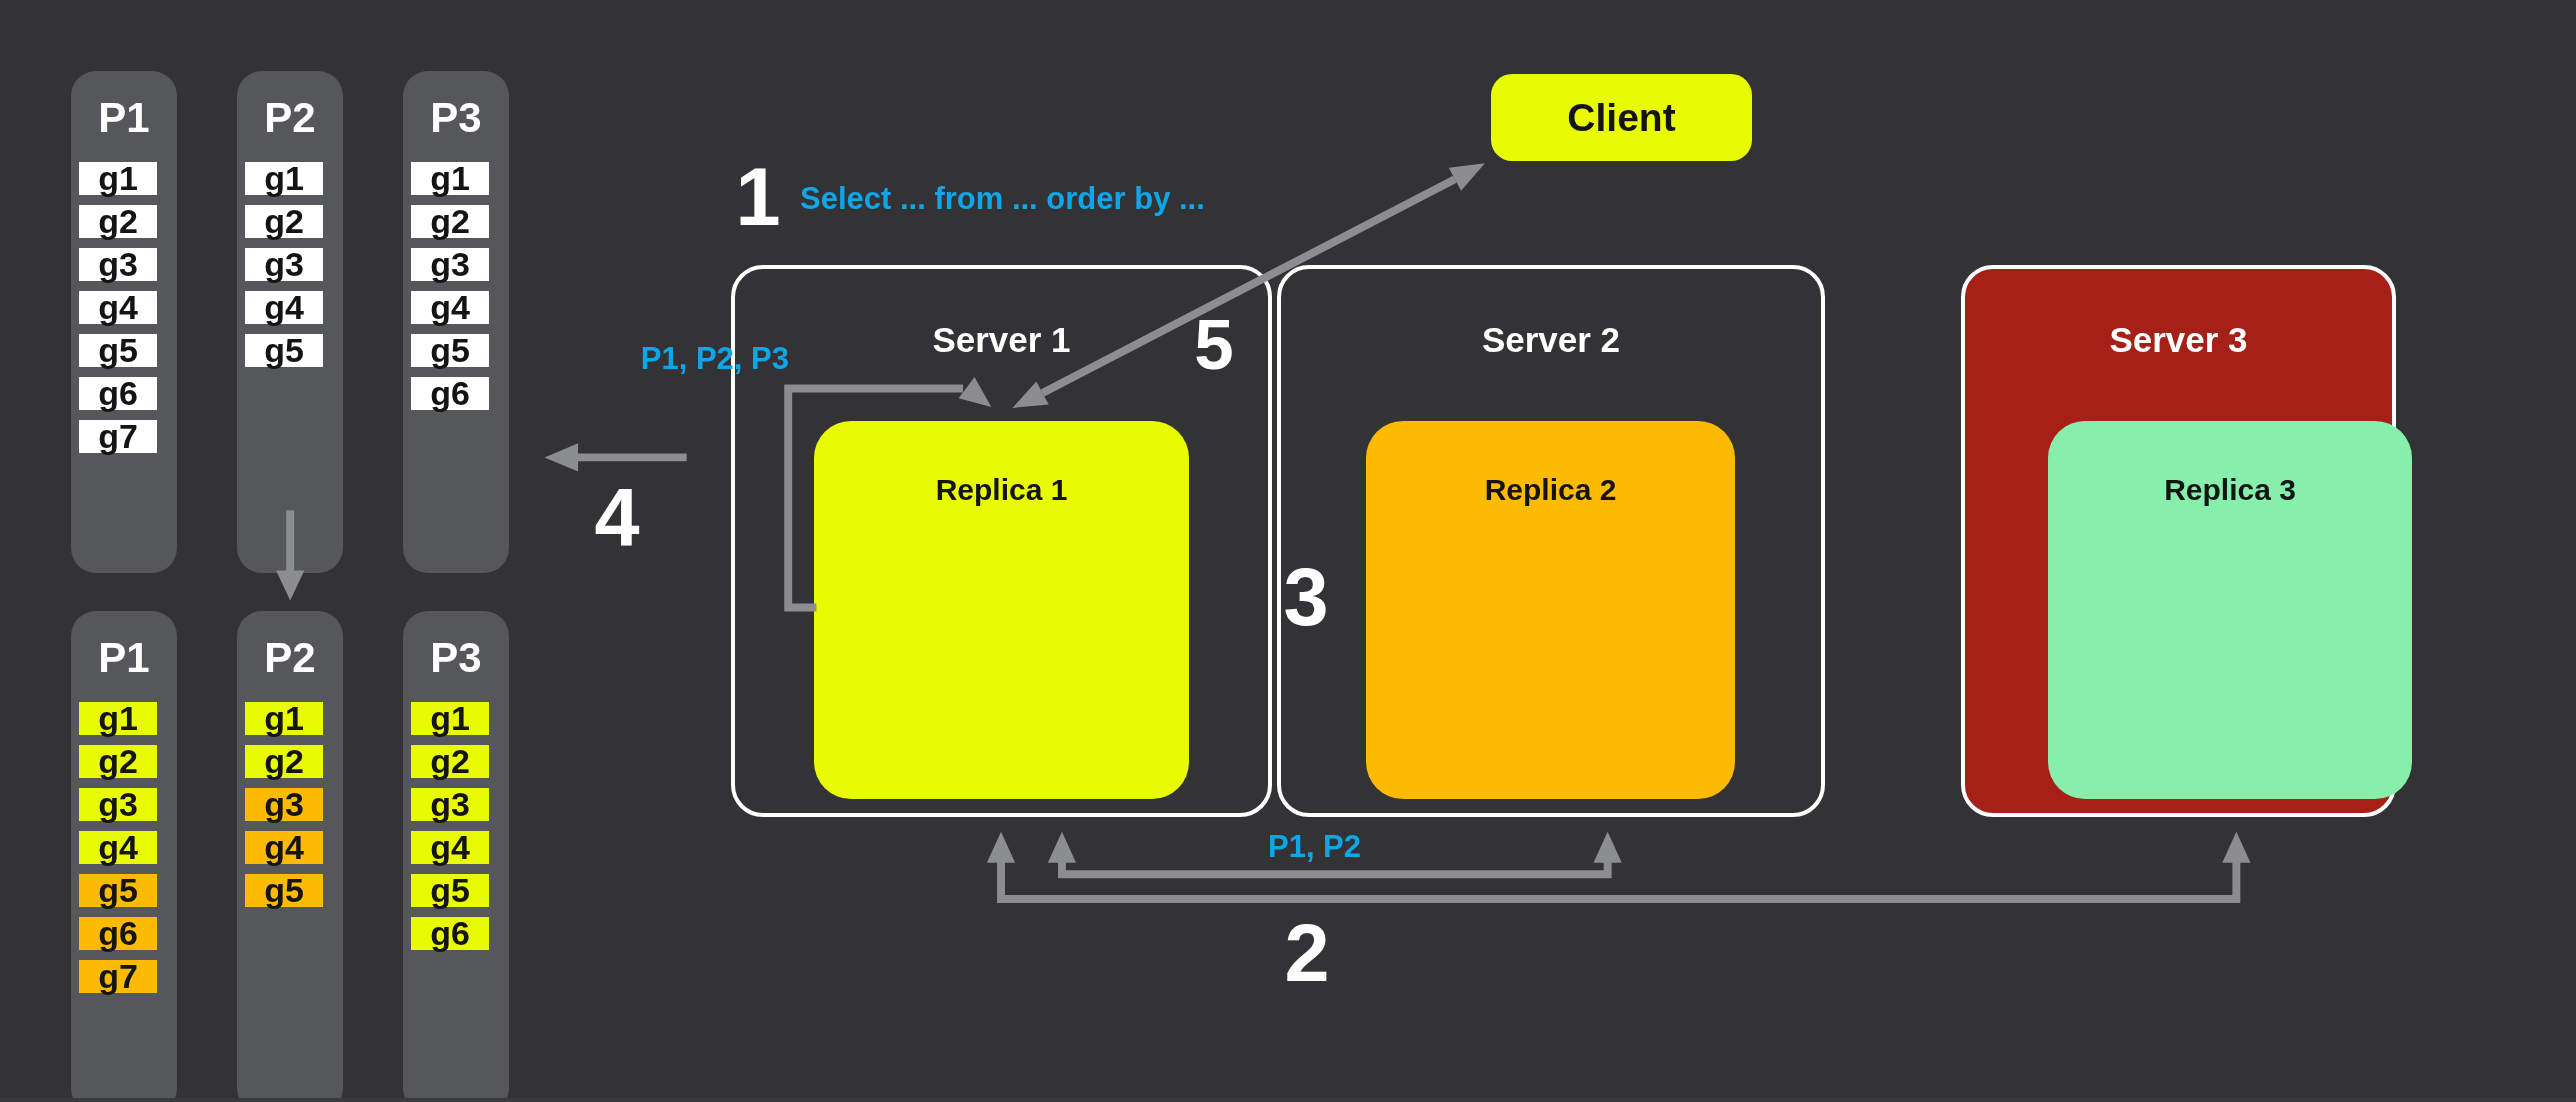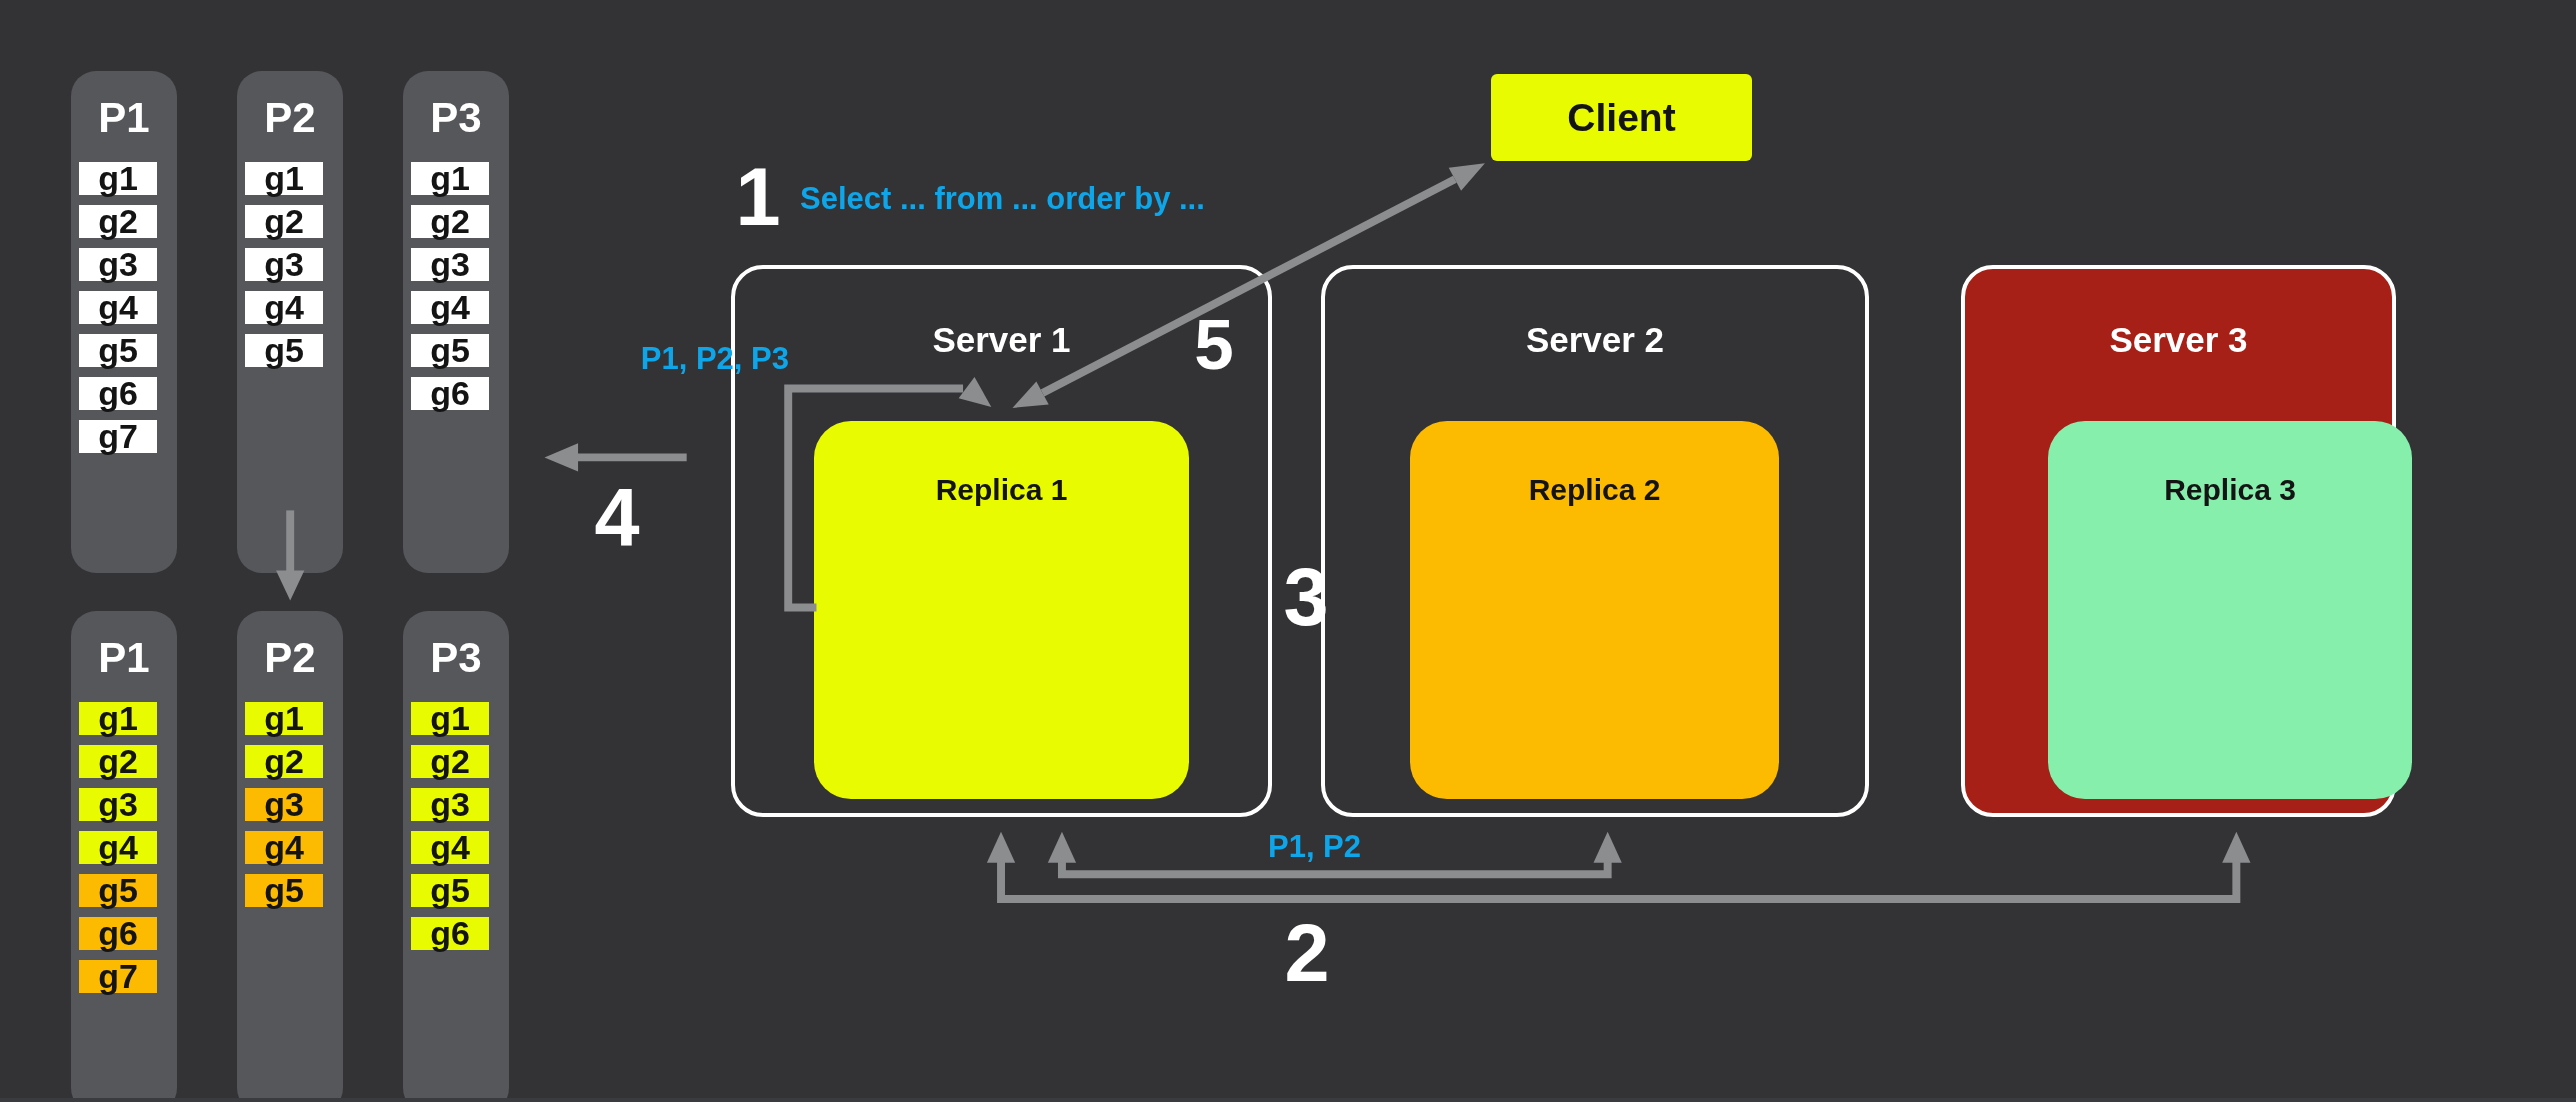--- a/index.html
+++ b/index.html
@@ -13,21 +13,21 @@
     justify-content:center;font-size:34px;font-weight:700;color:#141414;}
 
   .server{position:absolute;top:265px;height:552px;border:4.4px solid #ffffff;border-radius:32px;
     box-sizing:border-box;}
   .server-title{position:absolute;top:51px;left:0;width:100%;text-align:center;
     font-size:35px;font-weight:700;color:#ffffff;}
   .replica{position:absolute;top:152px;height:378px;border-radius:37px;}
   .replica-label{position:absolute;top:52px;left:0;width:100%;text-align:center;
     font-size:30px;font-weight:700;color:#141414;}
 
-  .client-box{position:absolute;left:1491px;top:74px;width:261px;height:87px;border-radius:6px;
+  .client-box{position:absolute;left:1491px;top:74px;width:261px;height:87px;border-radius:21px;
     display:flex;align-items:center;justify-content:center;
     font-size:39px;font-weight:700;color:#141414;}
 
   .step-num{position:absolute;color:#ffffff;font-weight:700;font-size:81px;line-height:1;
     text-align:center;width:80px;}
   .anno{position:absolute;color:#0ea5e9;font-weight:700;font-size:31px;line-height:1;}
 
   .overlay{position:absolute;left:0;top:0;}
   .bottom-edge{position:absolute;left:0;top:1098px;width:2576px;height:4.4px;background:#3a3b3e;}
 </style>
@@ -94,21 +94,21 @@
         <div class="gbox" style="top: 306px; background: rgb(233, 251, 0);">g6</div>
       </div>
     </div>
   <div id="servers">
       <div class="server" style="left: 731px; width: 541px;">
         <div class="server-title">Server 1</div>
         <div class="replica" style="left: 79px; width: 375px; background: rgb(233, 251, 0);">
           <div class="replica-label">Replica 1</div>
         </div>
       </div>
-      <div class="server" style="left: 1321px; width: 548px;">
+      <div class="server" style="left: 1277px; width: 548px;">
         <div class="server-title">Server 2</div>
         <div class="replica" style="left: 85px; width: 369px; background: rgb(252, 186, 0);">
           <div class="replica-label">Replica 2</div>
         </div>
       </div>
       <div class="server" style="left: 1961px; width: 435px; background: rgb(166, 32, 23);">
         <div class="server-title">Server 3</div>
         <div class="replica" style="left: 83px; width: 364px; background: #86efac;">
           <div class="replica-label">Replica 3</div>
         </div>

